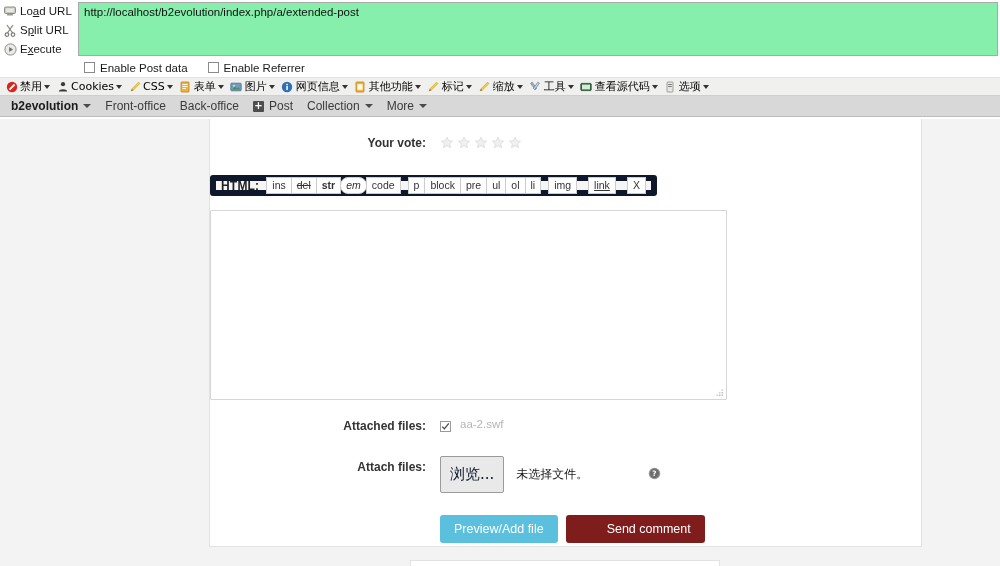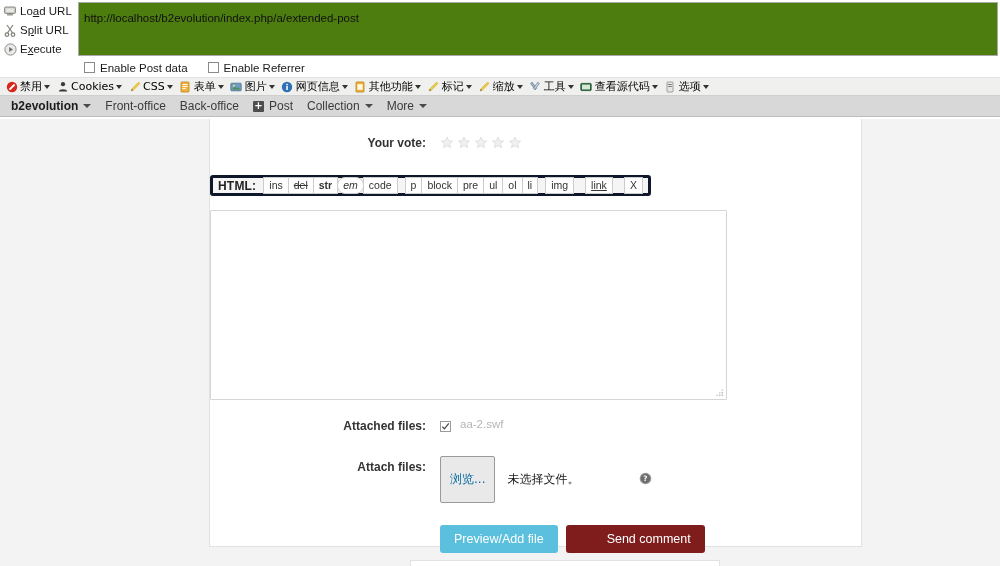--- a/index.html
+++ b/index.html
@@ -36,22 +36,22 @@
   .dbg-label {
     font-size:11.5px; color:#1a1a1a;
     font-family:"Liberation Sans",sans-serif;
     white-space:nowrap;
   }
   .dbg-label u { text-decoration:underline; }
   .urlbox {
     position:absolute; left:78px; top:2px;
     width:920px; height:54px;
     border:1px solid #a9a9a9;
-    background:#4d7c0f;
-    padding:9px 5px;
+    background:#86efac;
+    padding:3px 5px;
     font-size:11.5px; color:#111;
     font-family:"Liberation Sans",sans-serif;
     overflow:hidden;
   }
 
   
   .optrow {
     height:20px;
     background:#fff;
     display:flex; align-items:center;
@@ -139,21 +139,21 @@
   .pagebg {
     position:absolute;
     left:0; top:119px;
     width:1000px; height:447px;
     background:#f3f3f3;
     overflow:hidden;
   }
   .card {
     position:absolute;
     left:209px; top:0px;
-    width:653px; height:428px;
+    width:713px; height:428px;
     background:#ffffff;
     border:1px solid #e2e2e2;
     border-top:none;
   }
   .card-bottom-stub {
     position:absolute;
     left:410px; top:441px;
     width:310px; height:30px;
     background:#ffffff;
     border:1px solid #e2e2e2;
@@ -172,21 +172,21 @@
   .fctrl { flex:1; }
 
   
   .stars { display:flex; gap:3px; padding-top:1px; }
   .star { width:14px; height:14px; display:block; }
 
   
   .htmlbar {
     display:flex; align-items:center;
     background:#f5f5f5;
-    border:3px solid #0f172a;
+    border:6px solid #0f172a;
     border-radius:3px;
     height:21px;
     padding:0 5px;
     width:-moz-fit-content;
     width:fit-content;
   }
   .htmlbar-title {
     font-weight:bold; font-size:12px; color:#222;
     margin-right:7px; letter-spacing:0.2px;
   }
@@ -232,23 +232,23 @@
     position:relative; top:2px;
   }
   .chk-on svg { display:block; }
   .file-name { color:#b5b5b5; font-size:11.5px; margin-left:9px; }
 
   
   .fileinput { display:flex; align-items:center; }
   .browse-btn {
     border:1px solid #9a9a9a;
     background:#e9e9e9;
-    padding:14px 9px;
-    font-size:12px;
-    color:#0369a1;
+    padding:8px 9px;
+    font-size:15px;
+    color:#0f172a;
     border-radius:2px;
     font-family:"DejaVu Sans","Liberation Sans",sans-serif;
   }
   .nofile {
     margin-left:12px; font-size:12px; color:#1a1a1a;
     font-family:"DejaVu Sans","Liberation Sans",sans-serif;
   }
   .help-ico { margin-left:60px; }
 
   

